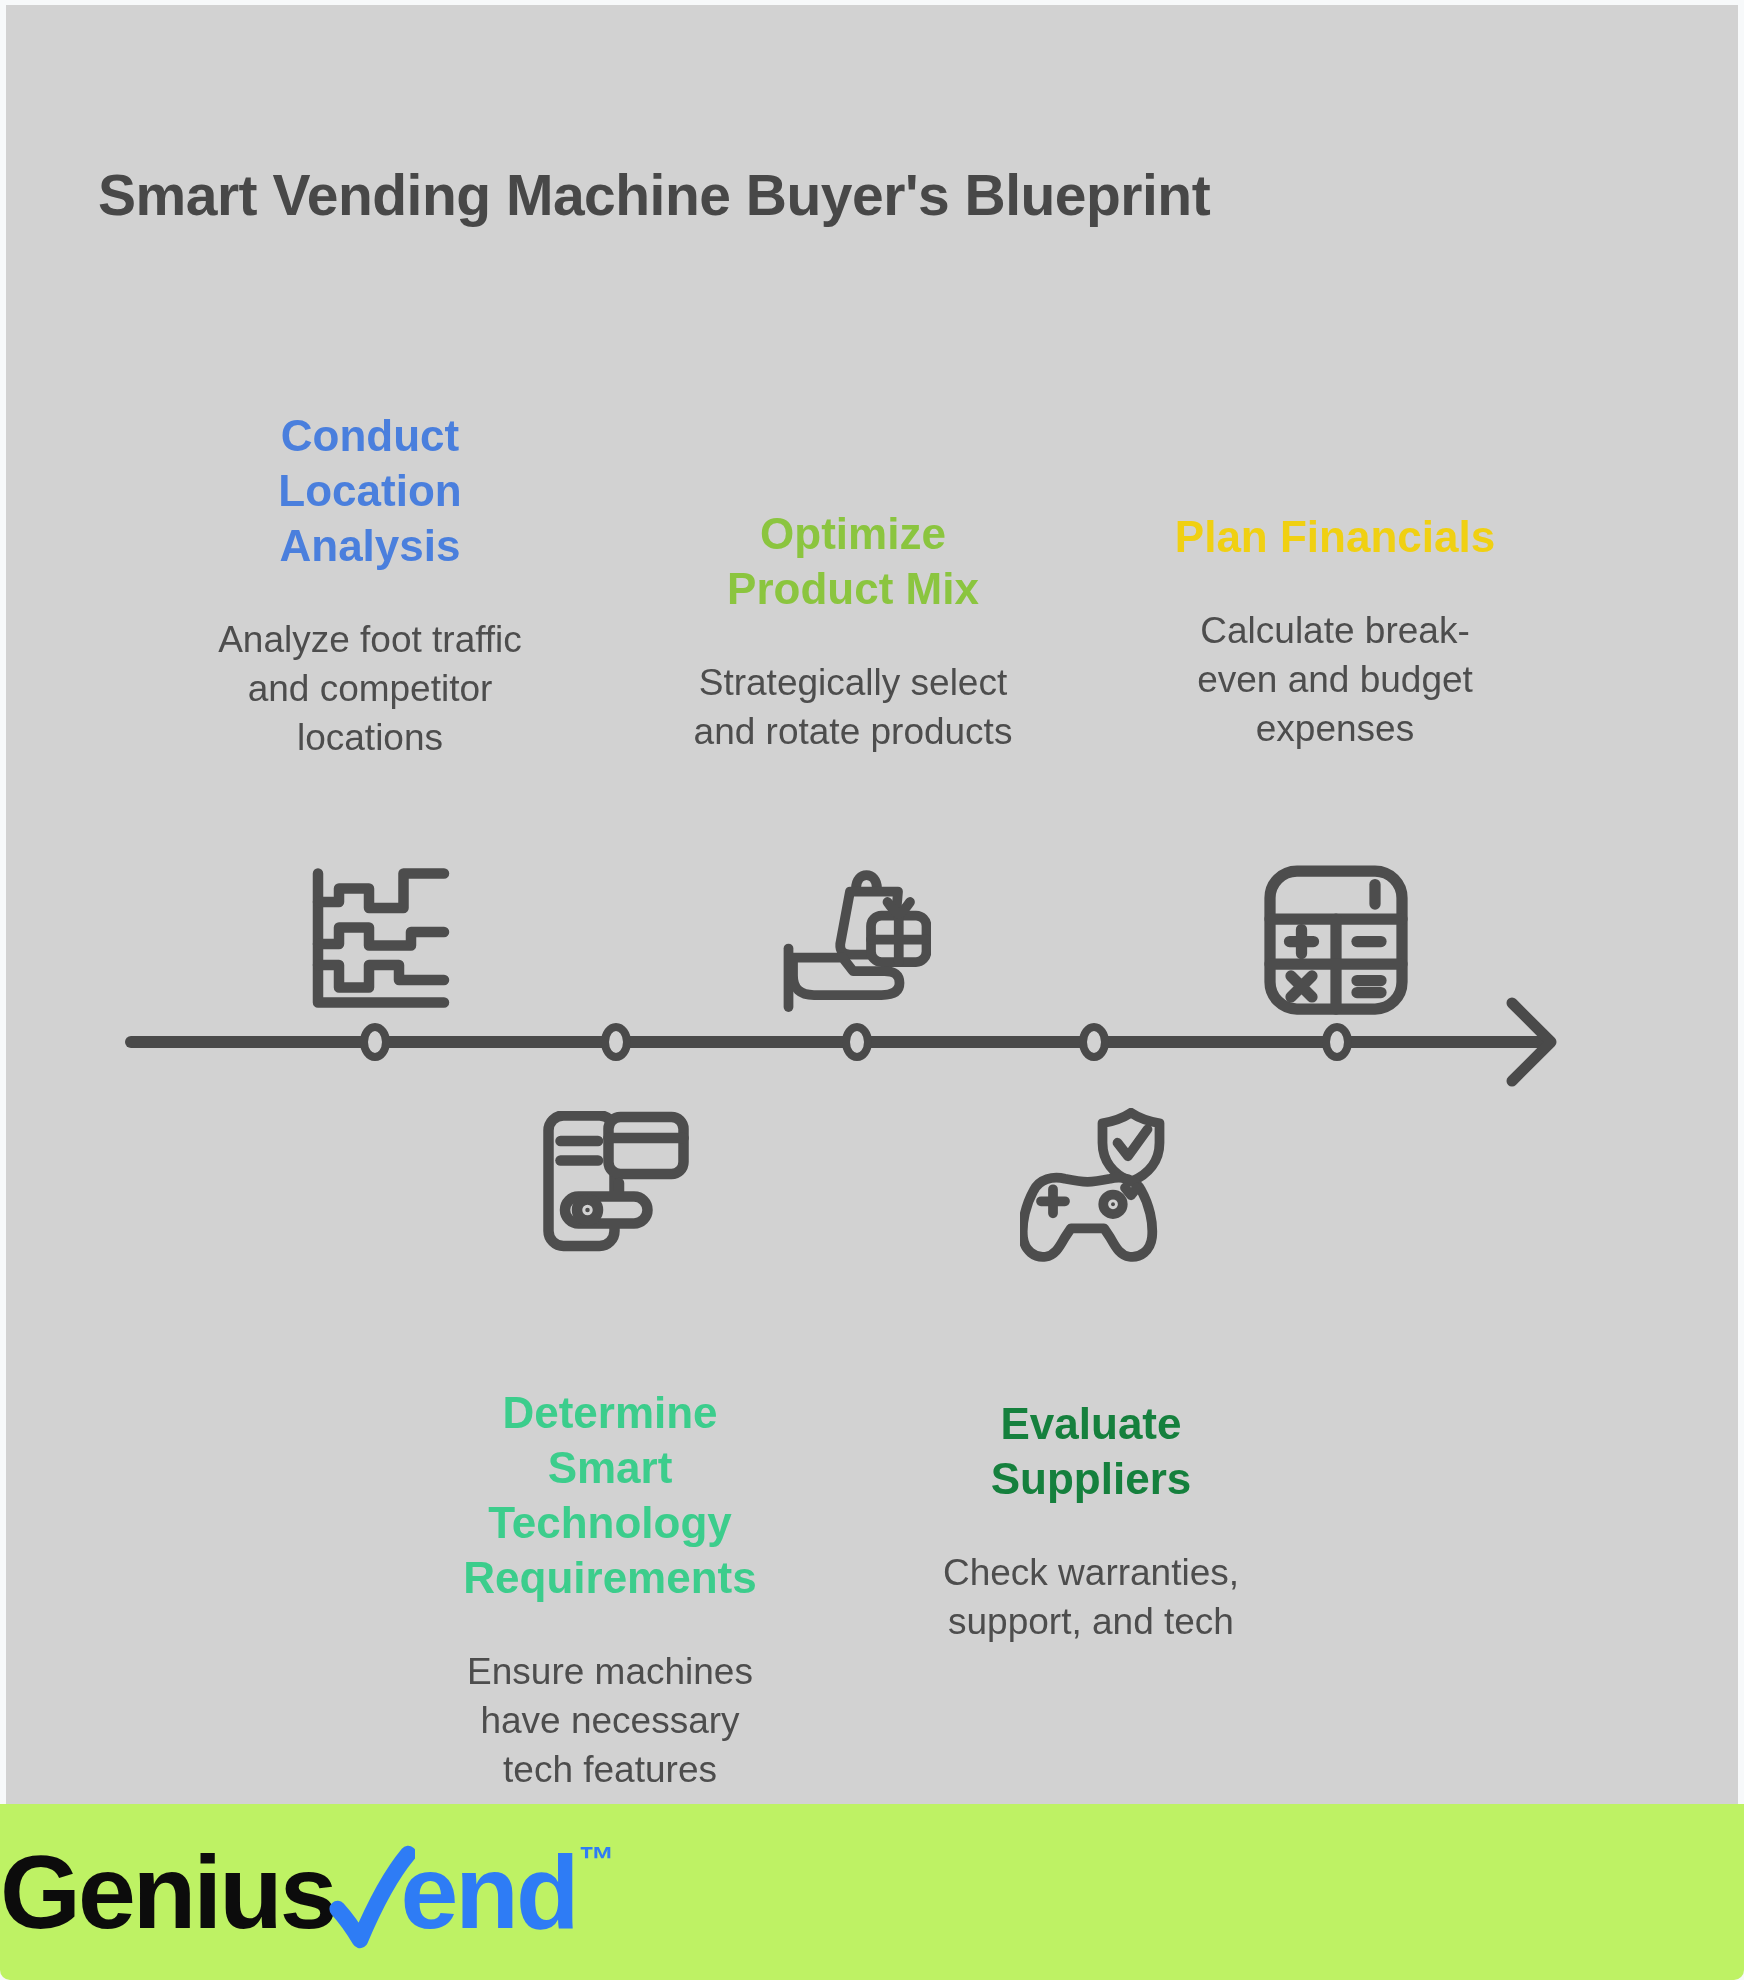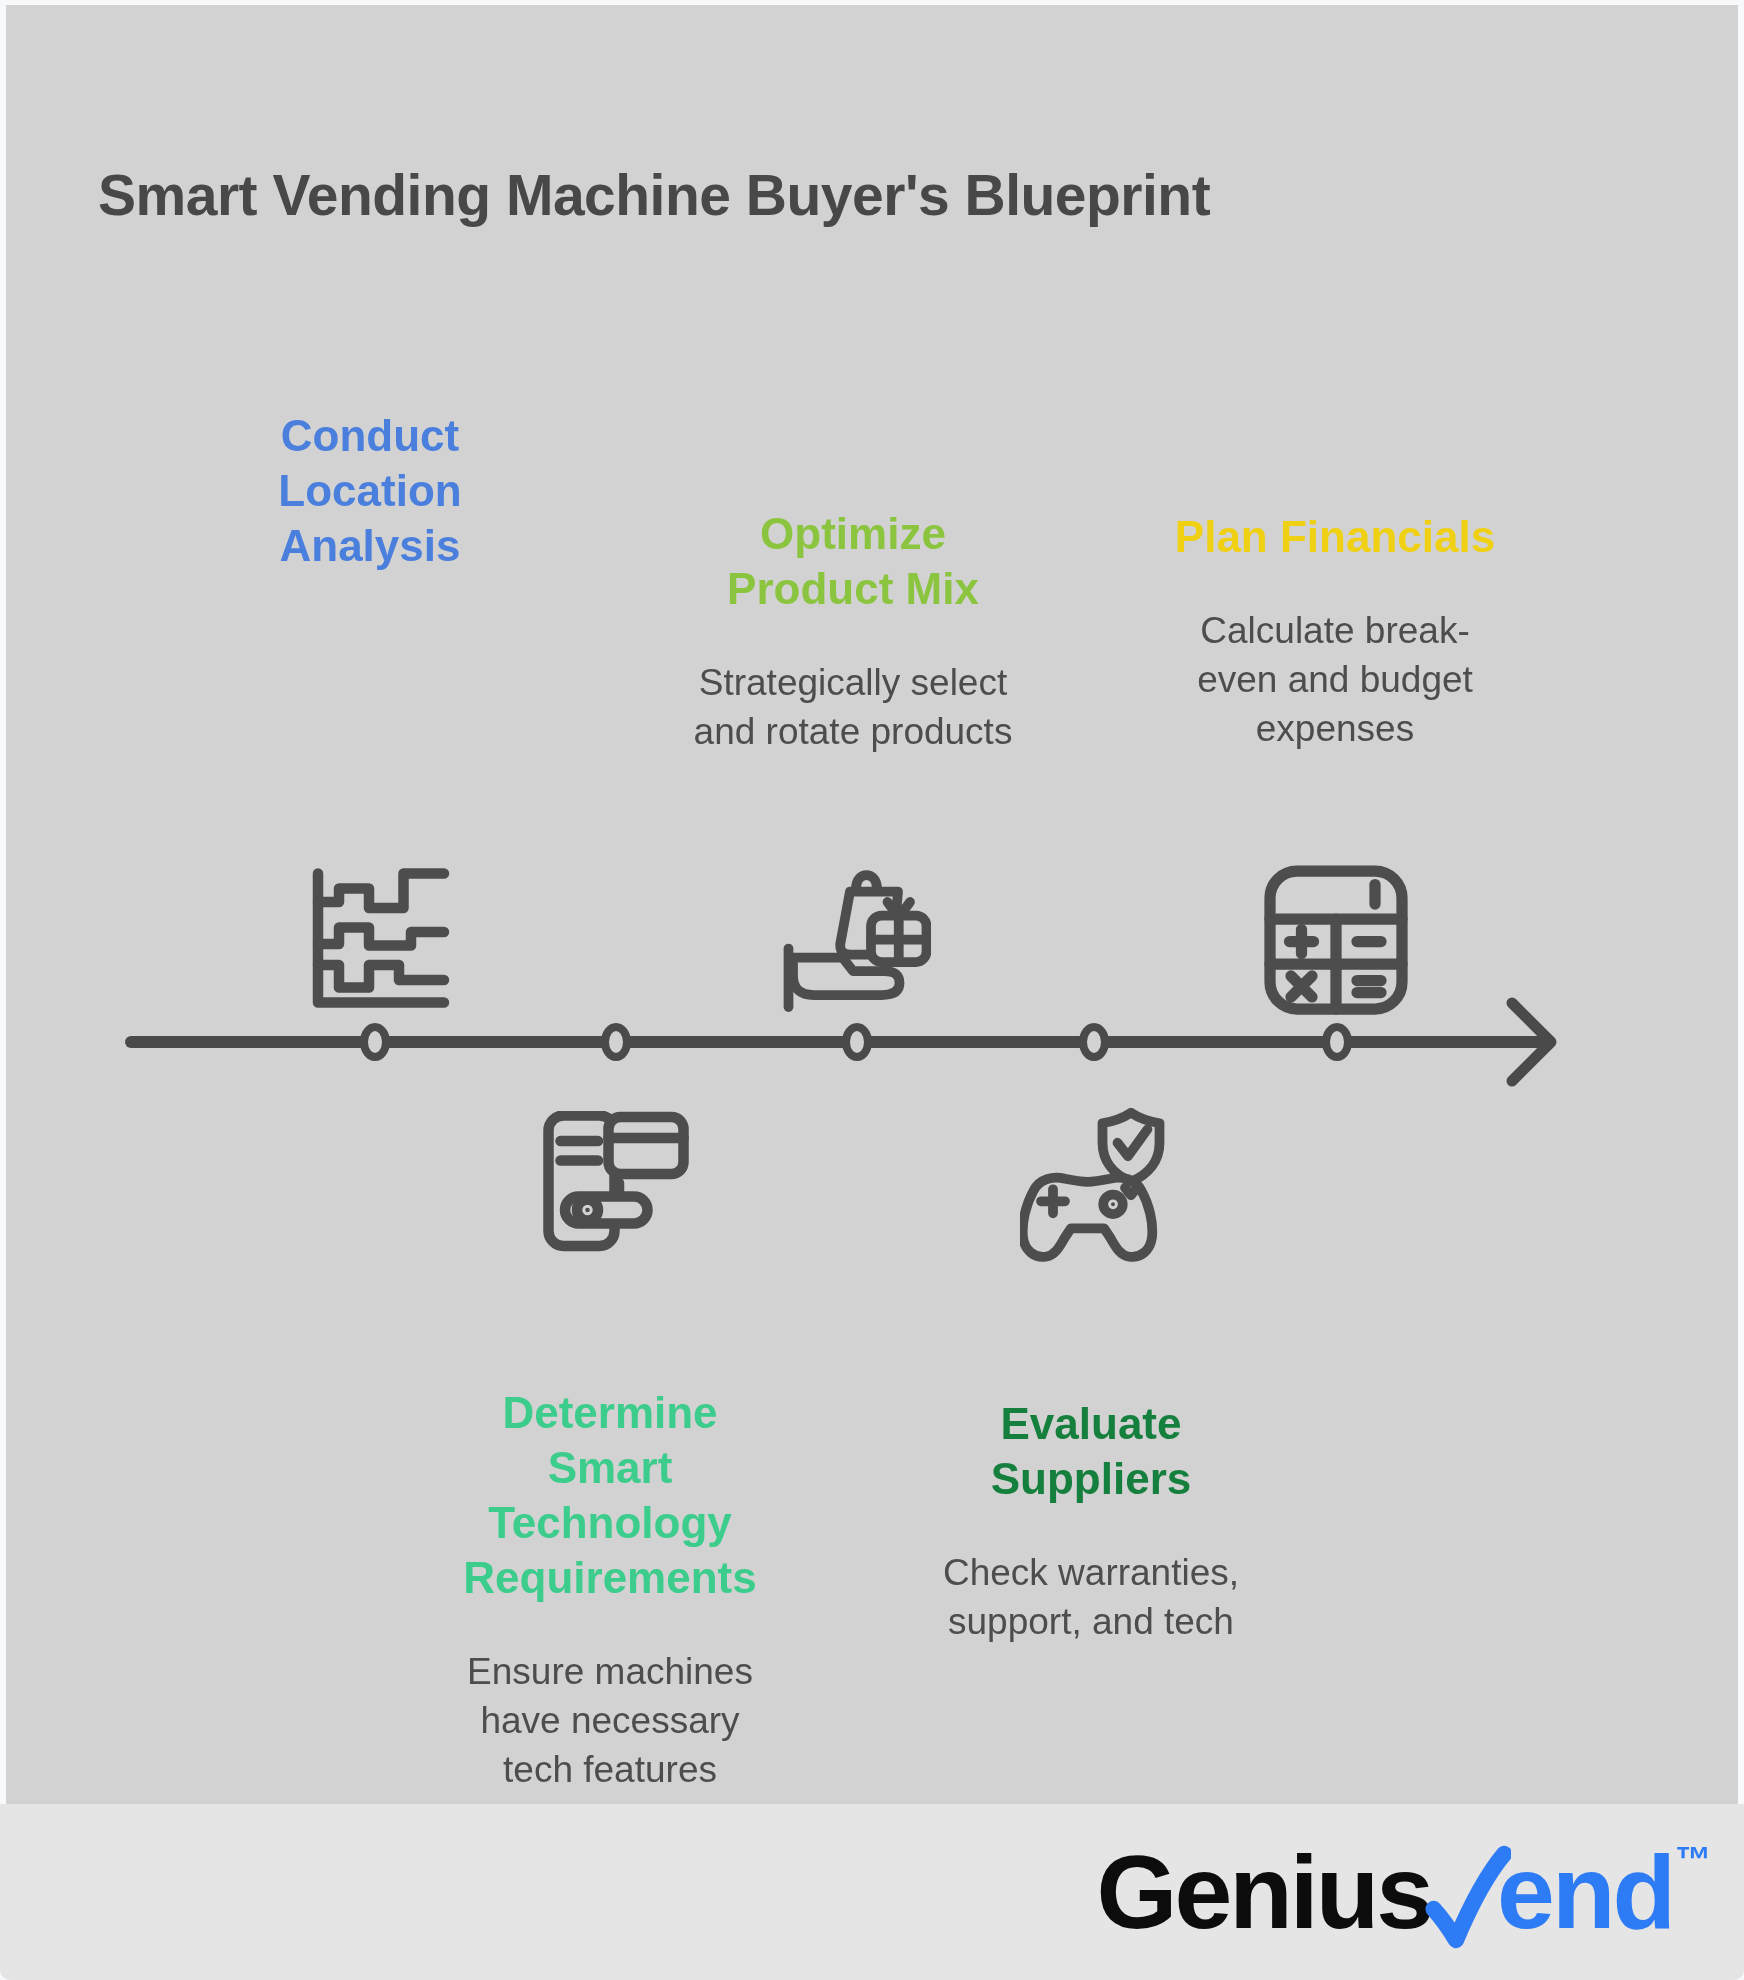--- a/index.html
+++ b/index.html
@@ -6,22 +6,22 @@
   .canvas{position:relative;width:1744px;height:1980px;background:#f7f9fa;
           font-family:"Liberation Sans",sans-serif;overflow:hidden;border-radius:10px;}
   .panel{position:absolute;left:6px;top:5px;width:1732px;height:1799px;background:#d2d2d2;}
   .title{position:absolute;left:98px;top:162px;font-size:57px;font-weight:700;
          color:#484848;letter-spacing:-0.5px;white-space:nowrap;}
   .step-text{position:absolute;width:420px;text-align:center;}
   .step-heading{font-size:44px;font-weight:700;line-height:55px;}
   .step-desc{margin-top:42px;font-size:37px;line-height:49px;color:#4d4d4d;}
   .icon{position:absolute;}
   .overlay{position:absolute;left:0;top:0;}
-  .footer{position:absolute;left:0;top:1804px;width:1744px;height:176px;background:#e5e5e5;
-          display:flex;align-items:center;justify-content:flex-end;
+  .footer{position:absolute;left:0;top:1804px;width:1744px;height:176px;background:#bef264;
+          display:flex;align-items:center;justify-content:flex-start;
           padding-right:33px;box-sizing:border-box;}
   .logo{display:flex;align-items:baseline;font-weight:700;letter-spacing:-3px;}
   .logo-black{font-size:104px;color:#0c0c0c;}
   .logo-blue{font-size:104px;color:#2e7cf5;}
   .logo-check{margin:0 -14px -10px -6px;align-self:flex-end;}
   .logo-tm{font-size:36px;color:#2e7cf5;align-self:flex-start;margin-left:2px;
            letter-spacing:0;position:relative;top:6px;}
 </style>
 </head>
 <body>
@@ -29,20 +29,25 @@
 <div class="canvas">
   <div class="panel"></div>
 
   <div class="title">Smart Vending Machine Buyer's Blueprint</div>
 
   <div class="step-text" style="left:160px;top:408px">
     <div class="step-heading" style="color: rgb(74, 127, 221);">
       <div>Conduct</div>
       <div>Location</div>
       <div>Analysis</div>
+    </div>
+    <div class="step-desc">
+      <div>Analyze foot traffic</div>
+      <div>and competitor</div>
+      <div>locations</div>
     </div>
   </div>
 
   <div class="step-text" style="left:643px;top:506px">
     <div class="step-heading" style="color: rgb(139, 197, 63);">
       <div>Optimize</div>
       <div>Product Mix</div>
     </div>
     <div class="step-desc">
       <div>Strategically select</div>

